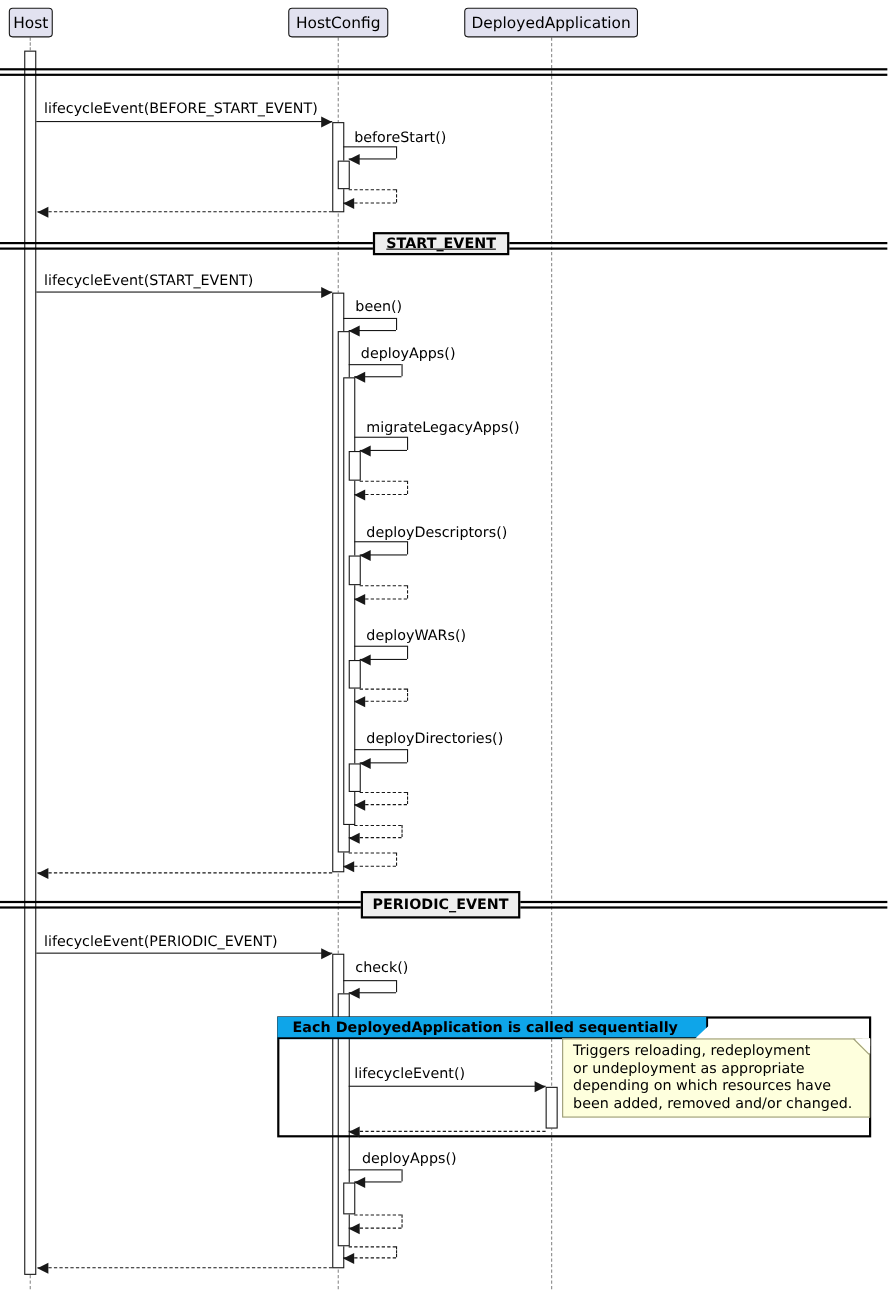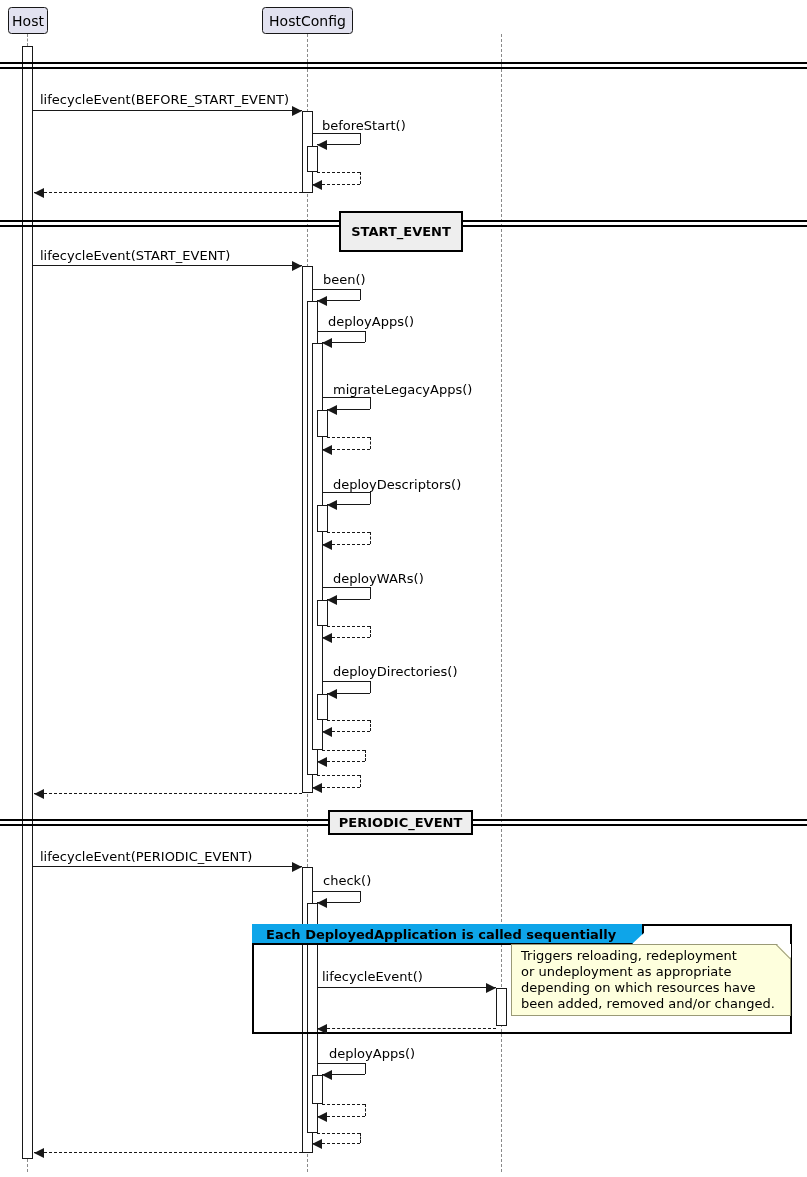--- a/index.html
+++ b/index.html
@@ -74,21 +74,21 @@
   <div class="hl dash" style="left:317px;top:172px;width:43px;"></div>
   <div class="vl dash" style="left:360px;top:172px;height:12px;"></div>
   <div class="hl dash" style="left:312px;top:184px;width:48px;"></div>
   <div class="arr l" style="left:312px;top:180px;"></div>
 
   <div class="hl dash" style="left:34px;top:192px;width:268px;"></div>
   <div class="arr l" style="left:34px;top:188px;"></div>
 
   <div class="divline" style="top:220px;"></div>
   <div class="divline" style="top:225px;"></div>
-  <div class="divbox" style="left:339px;top:211px;width:124px;height:41px;">
+  <div class="divbox" style="left:339px;top:211px;width:124px;height:21px;text-decoration:underline;">
     <span>START_EVENT</span>
   </div>
 
   <div class="mlabel" style="left:40px;top:248px;">lifecycleEvent(START_EVENT)</div>
   <div class="hl" style="left:33px;top:265px;width:269px;"></div>
   <div class="arr r" style="left:292px;top:261px;"></div>
 
   <div class="mlabel" style="left:323px;top:272px;">been()</div>
   <div class="hl" style="left:312px;top:289px;width:48px;"></div>
   <div class="vl" style="left:360px;top:289px;height:11px;"></div>
@@ -204,14 +204,17 @@
 
   <div class="hl dash" style="left:34px;top:1152px;width:268px;"></div>
   <div class="arr l" style="left:34px;top:1148px;"></div>
 
   <div class="participant" style="left:8px;top:7px;width:40px;height:27px;">
     <span>Host</span>
   </div>
   <div class="participant" style="left:262px;top:7px;width:91px;height:27px;">
     <span>HostConfig</span>
   </div>
+  <div class="participant" style="left:422px;top:7px;width:158px;height:27px;">
+    <span>DeployedApplication</span>
+  </div>
 
 </div>
 
 </body></html>

